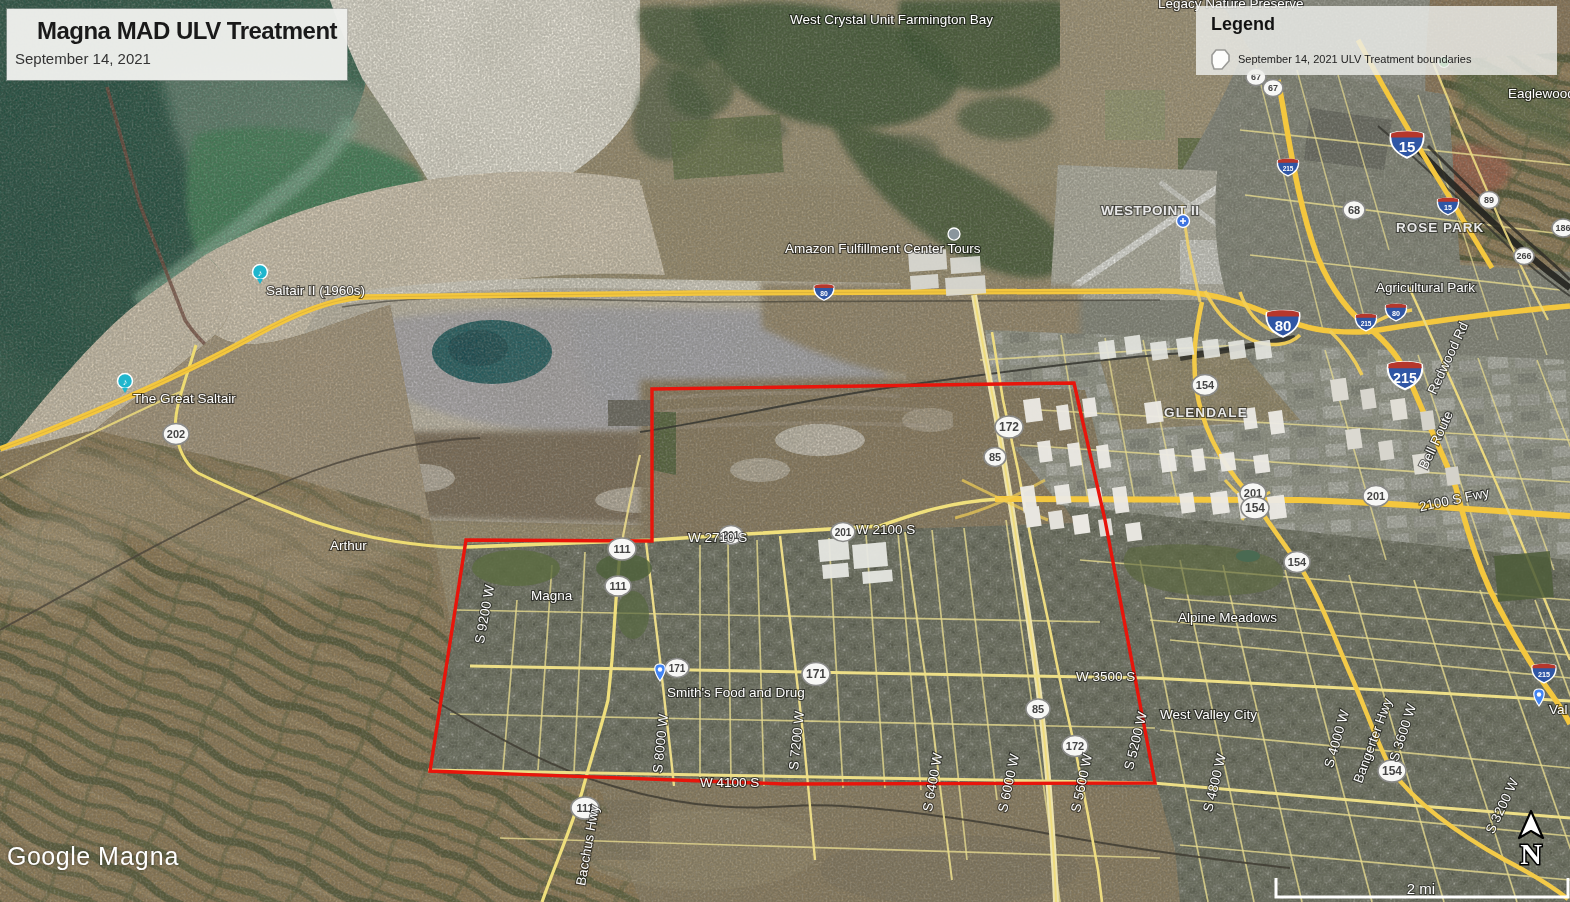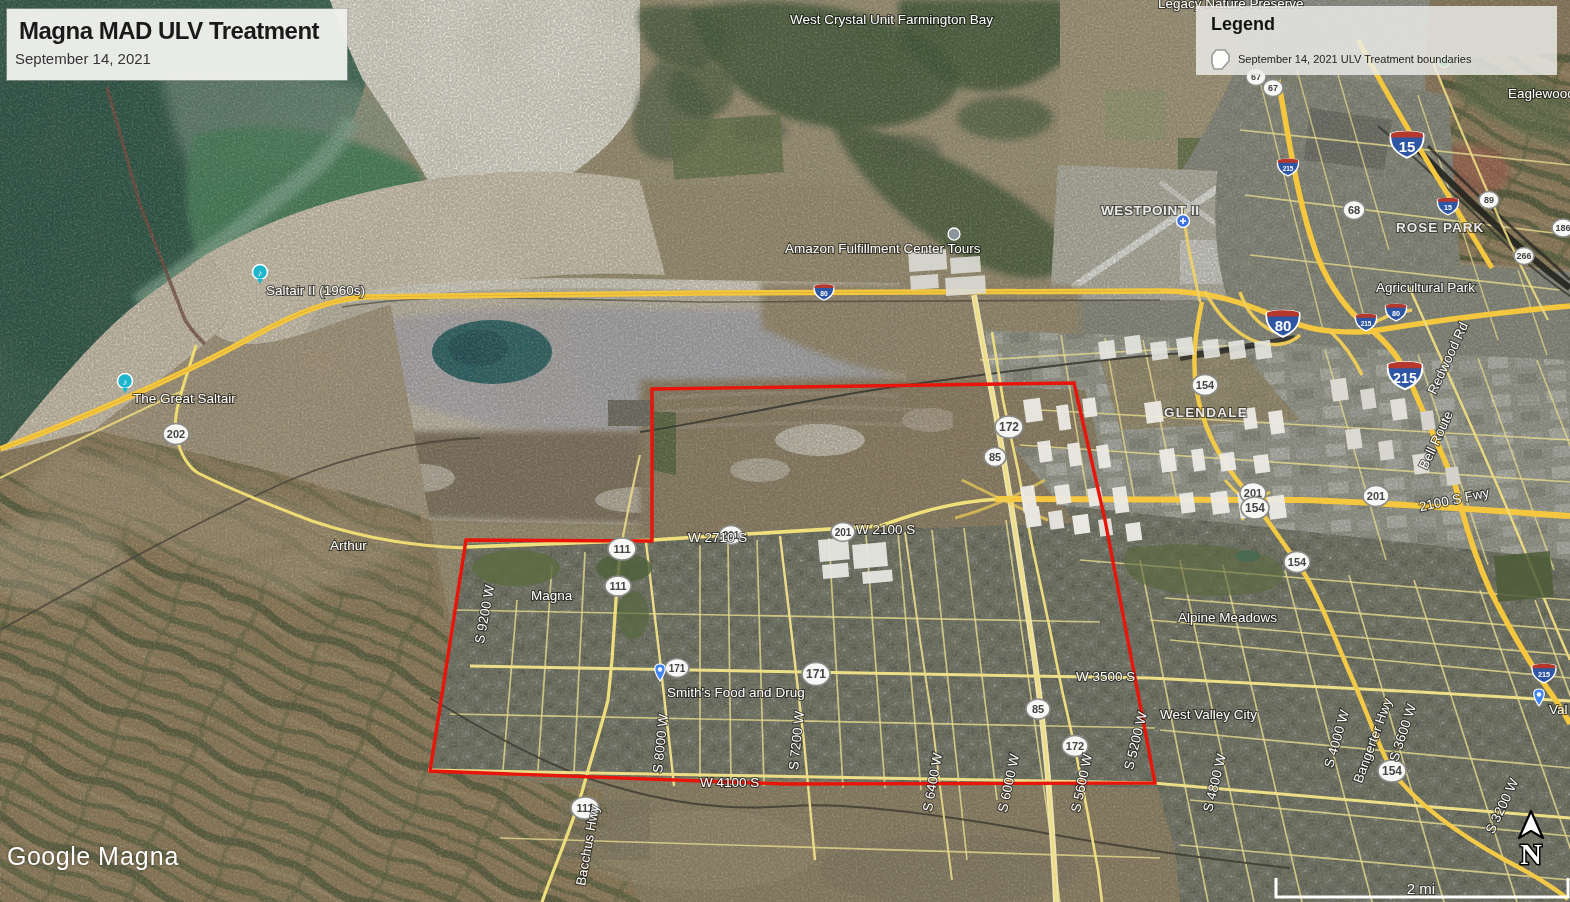--- a/index.html
+++ b/index.html
@@ -705,21 +705,21 @@
 </g>
 
 <g stroke="#fff" stroke-width="3" fill="none">
 <path d="M1276,878 L1276,897 L1568,897 L1568,878"></path>
 </g>
 
 <text x="1421" y="894" font-size="15" fill="#fff" text-anchor="middle" font-family="Liberation Sans,sans-serif" style="paint-order:stroke;stroke:rgba(0,0,0,.45);stroke-width:2px;">2 mi</text>
 </svg>
 
 <div style="position:absolute;left:7px;top:9px;width:340px;height:71px;background:rgba(238,240,236,0.97);box-shadow:0 0 0 1px rgba(180,180,180,0.5);">
-  <div style="margin:8px 0 0 12px;font-size:24px;font-weight:700;color:#1a1a1a;letter-spacing:-0.5px;white-space:nowrap;">Magna MAD ULV Treatment</div>
+  <div style="margin:8px 0 0 20px;font-size:24px;font-weight:700;color:#1a1a1a;letter-spacing:-0.5px;white-space:nowrap;text-align:center;">Magna MAD ULV Treatment</div>
   <div style="margin:5px 0 0 8px;font-size:15px;color:#333;white-space:nowrap;">September 14, 2021</div>
 </div>
 
 <div style="position:absolute;left:1196px;top:6px;width:361px;height:69px;background:rgba(237,238,234,0.82);">
   <div style="margin:8px 0 0 15px;font-size:18px;font-weight:700;color:#111;">Legend</div>
   <svg width="26" height="26" style="position:absolute;left:12px;top:41px;">
     <path d="M8,3 L17,3 L21,8 L21,14 L14,22 L6,22 L4,16 L4,8 Z" fill="#fdfdfb" stroke="#9a9a96" stroke-width="1.6"></path>
   </svg>
   <div style="position:absolute;left:42px;top:47px;font-size:11px;color:#222;white-space:nowrap;">September 14, 2021 ULV Treatment boundaries</div>
 </div>

